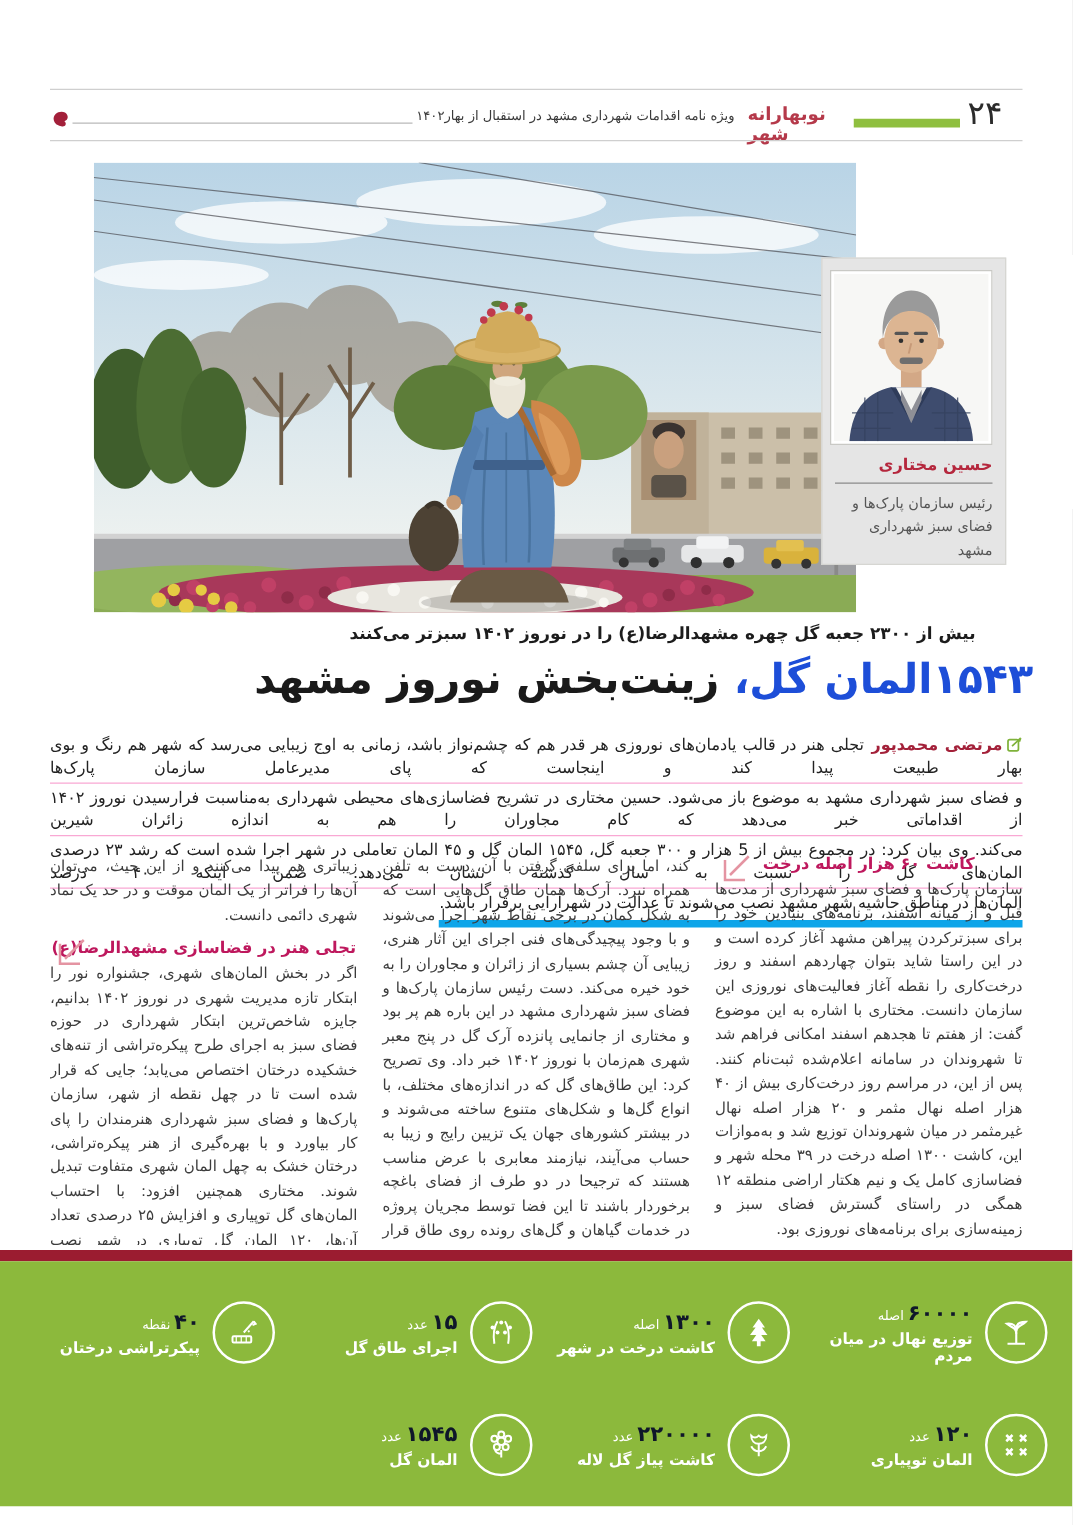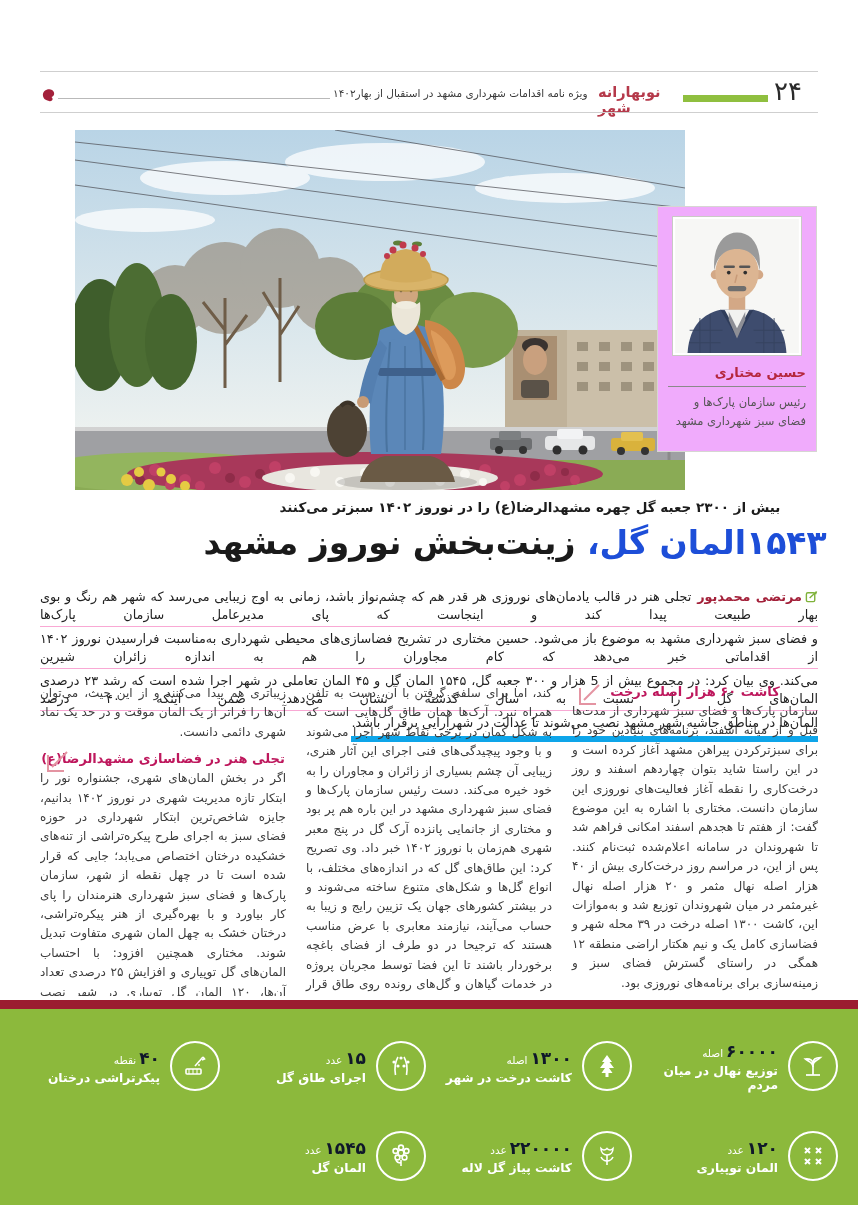--- a/index.html
+++ b/index.html
@@ -8,21 +8,21 @@
   .hr{position:absolute;height:1px;background:#cfcfcf;}
   
   .pagenum{position:absolute;top:76px;right:56px;font-size:26px;color:#2b2b2b;letter-spacing:2px;}
   .greenbar{position:absolute;top:95px;left:683px;width:85px;height:7px;background:#8fbf3f;}
   .sectitle{position:absolute;top:84px;left:598px;width:84px;font-size:14.5px;font-weight:bold;color:#b5394a;text-align:left;}
   .issuenote{position:absolute;top:87px;left:333px;font-size:10.5px;color:#3a3a3a;white-space:nowrap;}
   .hairline{position:absolute;top:98px;left:58px;width:272px;height:1px;background:#b9b9b9;}
   .ornament{position:absolute;top:87px;left:40px;}
   
   .photo{position:absolute;top:130px;left:75px;width:610px;height:360px;overflow:hidden;}
-  .profile{position:absolute;top:206px;left:657px;width:160px;height:246px;background:#f0abfc;border:1px solid #d6d6d2;box-sizing:border-box;padding:9px 10px;}
+  .profile{position:absolute;top:206px;left:657px;width:148px;height:246px;background:#e5e5e5;border:1px solid #d6d6d2;box-sizing:border-box;padding:9px 10px;}
   .pframe{width:124px;height:134px;background:#fff;border:1px solid #c9c9c5;margin:0 auto;padding:2px;box-sizing:content-box;}
   .pname{margin-top:9px;font-size:13px;font-weight:bold;color:#b5273d;text-align:right;}
   .pdiv{height:1px;background:#8a8a8a;margin:6px 0 6px;}
   .prole{font-size:11.5px;color:#555;line-height:19px;text-align:right;}
   
   .kicker{position:absolute;top:499px;left:180px;width:700px;text-align:center;font-size:13.5px;font-weight:bold;color:#1c1c1c;}
   .headline{position:absolute;top:523px;left:150px;width:730px;text-align:center;font-size:33px;font-weight:bold;color:#1a1a1a;}
   .headline .red{color:#1d4ed8;}
   
   .lead{position:absolute;top:588px;left:40px;right:40px;font-size:12.8px;line-height:18px;color:#222;}

